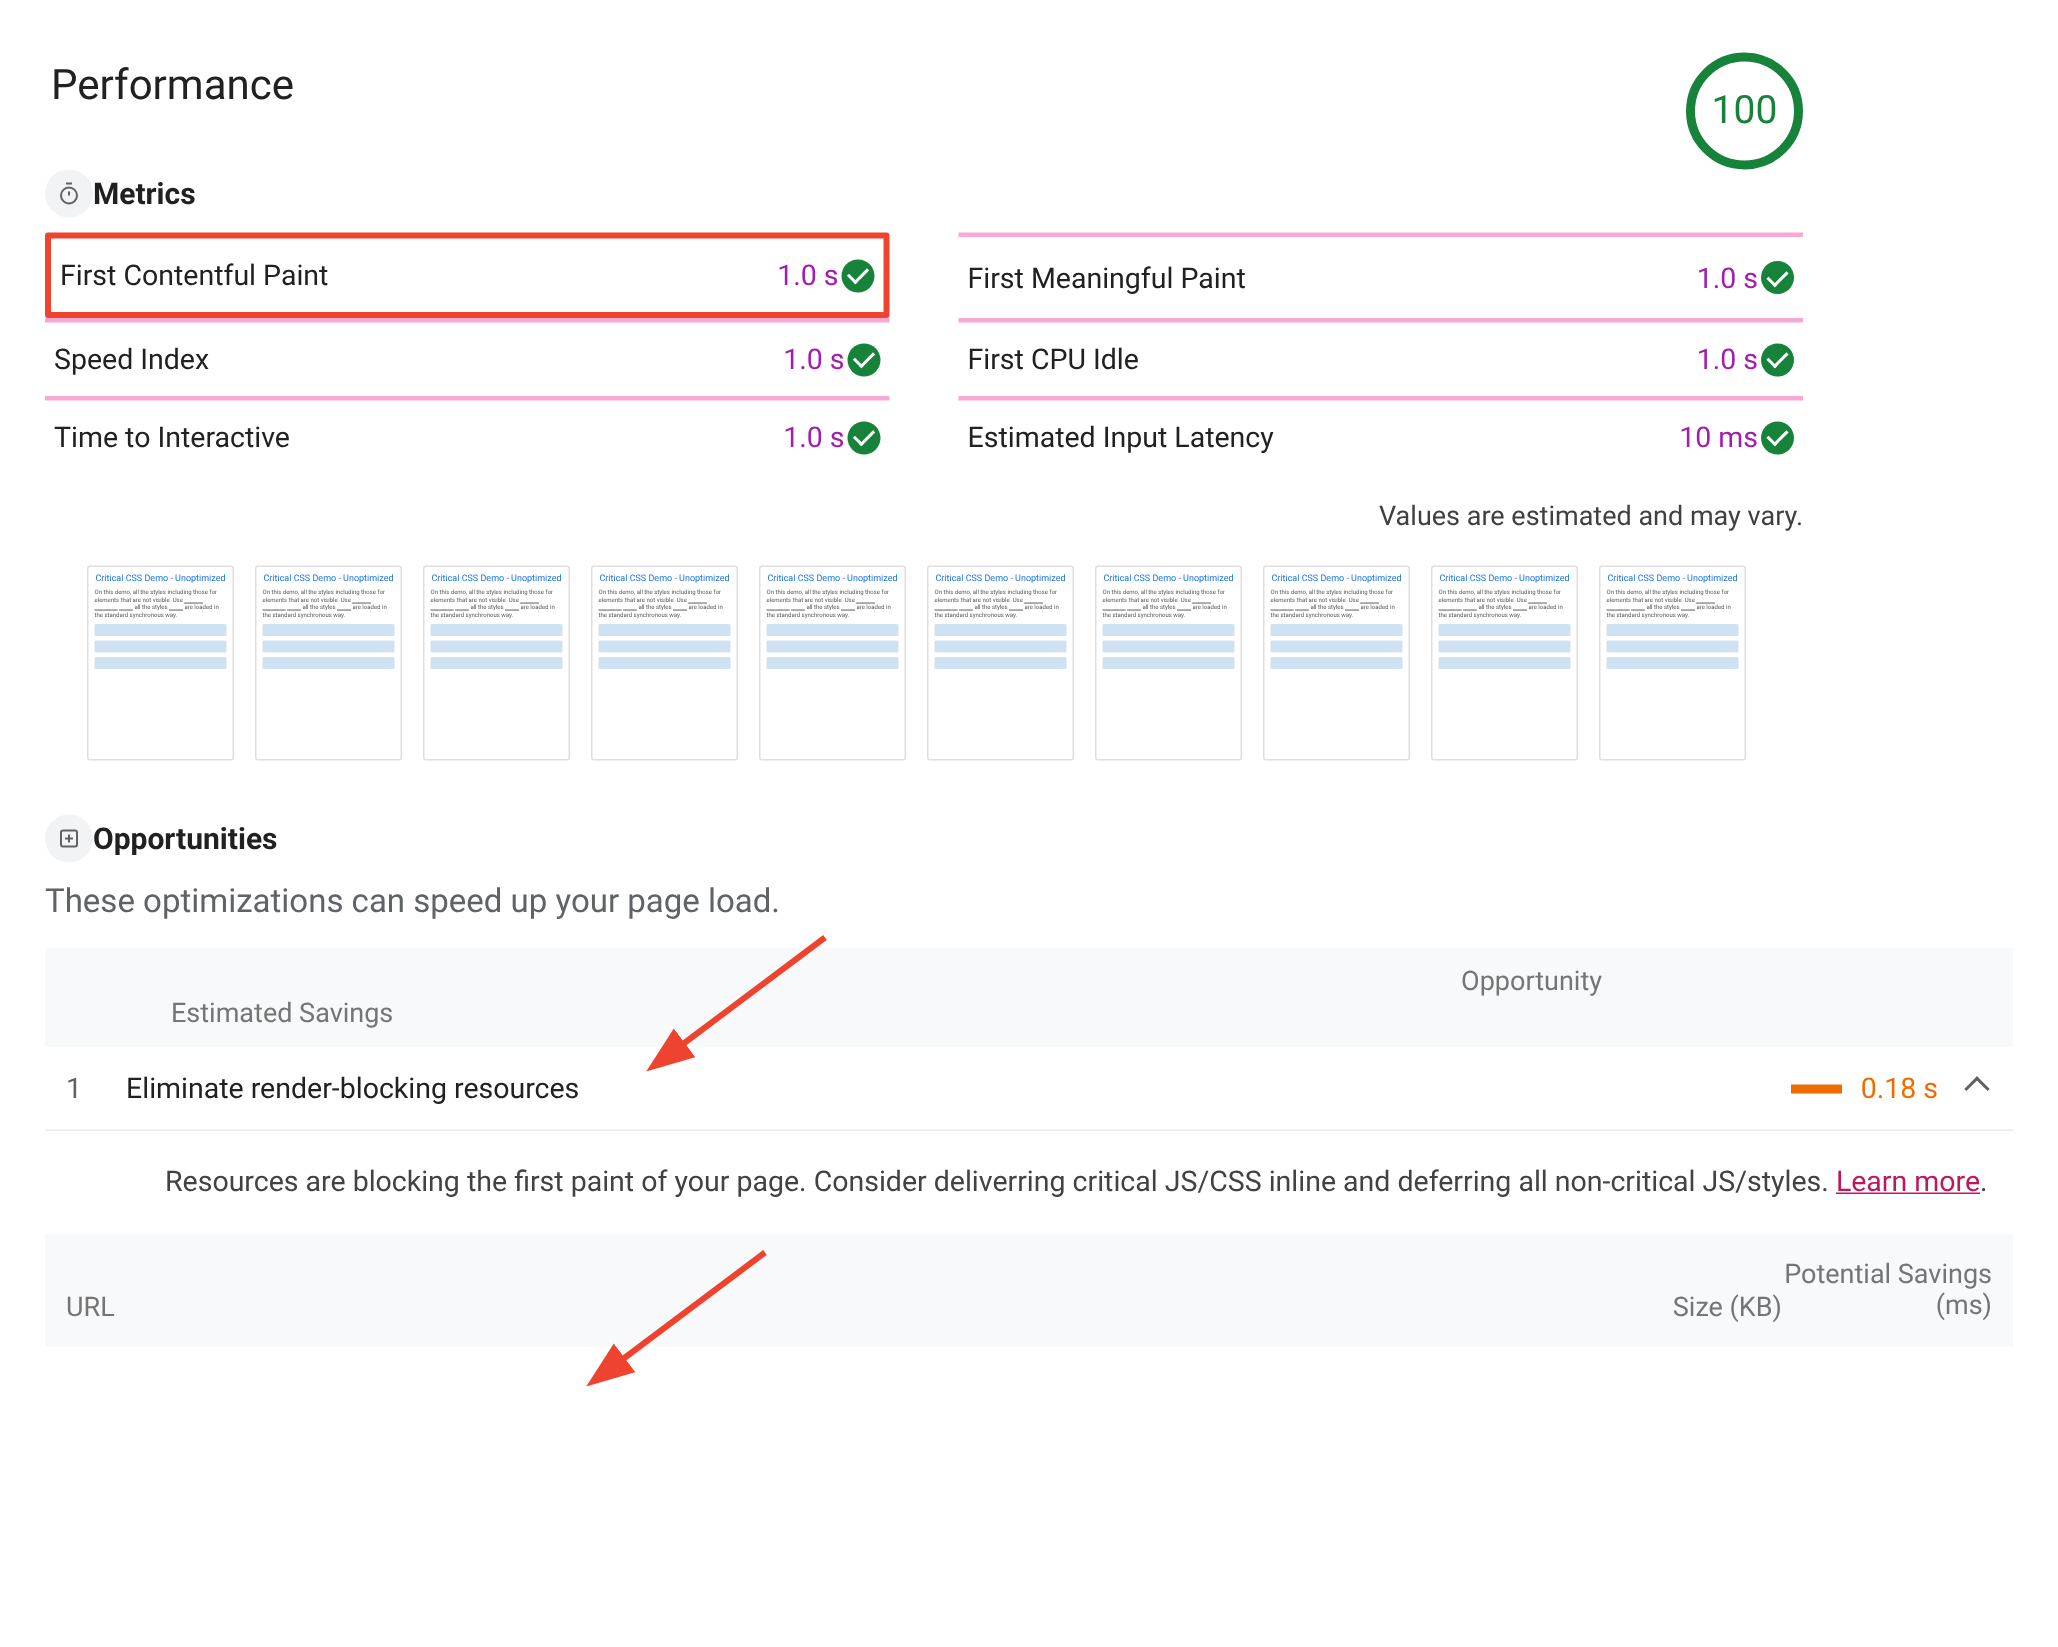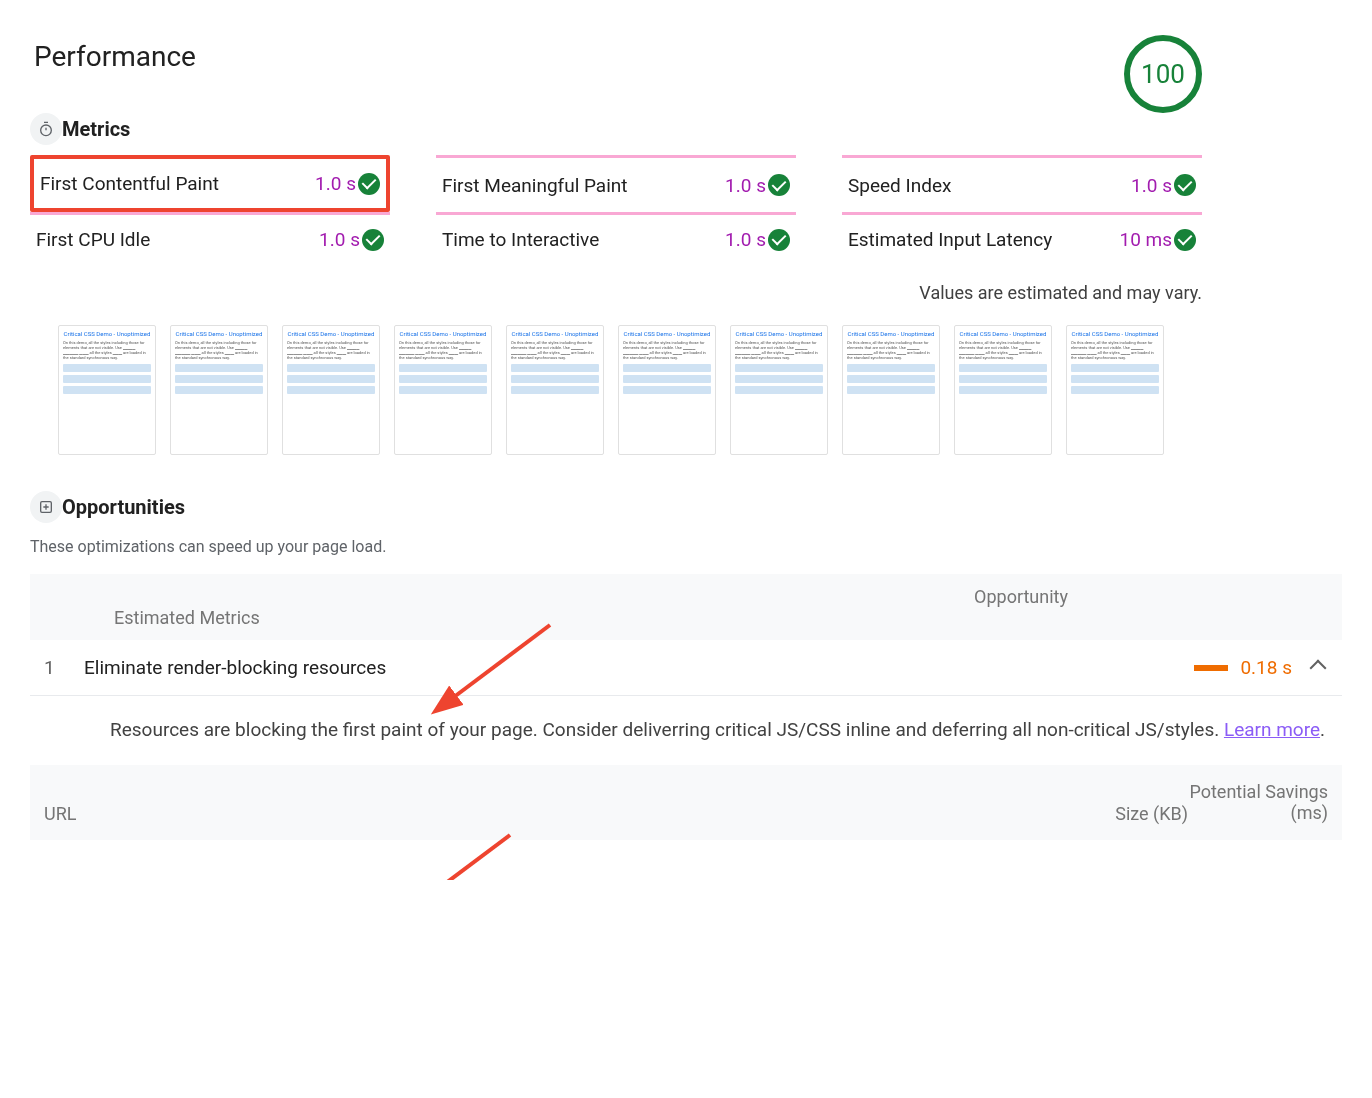--- a/index.html
+++ b/index.html
@@ -51,21 +51,21 @@
   justify-content: center;
   color: #5f6368;
   font-size: 16px;
 }
 .section-title {
   font-size: 20px;
   font-weight: 700;
 }
 .metrics-grid {
   display: grid;
-  grid-template-columns: 1fr 1fr 1fr;
+  grid-template-columns: 1fr 1fr;
   gap: 0 46px;
   margin-top: 4px;
 }
 .metric-row {
   display: flex;
   justify-content: space-between;
   align-items: center;
   padding: 13px 6px;
   border-top: 3px solid #f9a8d4;
   font-size: 19px;
@@ -119,21 +119,21 @@
   padding: 4px;
   overflow: hidden;
   font-size: 5px;
   background: #fff;
 }
 .thumb-title { color: #1a73e8; text-align: center; font-size: 6px; line-height: 7px; margin-bottom: 3px; }
 .thumb-text { color: #555; font-size: 4px; line-height: 5px; margin-bottom: 4px; }
 .thumb-bar { background: #cfe2f3; height: 8px; margin-bottom: 3px; border-radius: 1px; }
 .opportunities-desc {
   color: #5f6368;
-  font-size: 16px;
+  font-size: 22px;
   margin: 14px 0 18px 0;
 }
 .opp-table-head {
   display: flex;
   background: #f8f9fa;
   padding: 12px 14px;
   color: #757575;
   font-size: 18px;
   flex-direction: column;
 }
@@ -165,21 +165,21 @@
   transform: rotate(-135deg);
   margin-left: 8px;
   margin-right: 4px;
 }
 .opp-detail {
   padding: 20px 14px 20px 80px;
   font-size: 19px;
   color: #424242;
   line-height: 1.5;
 }
-.opp-detail a { color: #8b5cf6; text-decoration: underline; }
+.opp-detail a { color: #be185d; text-decoration: underline; }
 .url-table-head {
   display: flex;
   background: #f8f9fa;
   padding: 16px 14px;
   color: #757575;
   font-size: 18px;
   align-items: flex-end;
 }
 .url-col1 { flex: 1; }
 .url-col2 { width: 120px; text-align: right; }
@@ -347,21 +347,21 @@
         </svg>
     </div>
     <div class="section-title">Opportunities</div>
   </div>
 
   <div class="opportunities-desc">These optimizations can speed up your page load.</div>
 
   <div class="opp-table-head">
     <div class="opp-col1"></div>
     <div class="opp-col2">Opportunity</div>
-    <div class="opp-col3">Estimated Metrics</div>
+    <div class="opp-col3">Estimated Savings</div>
   </div>
 
   <div class="opp-row">
     <div class="opp-num">1</div>
     <div class="opp-name">Eliminate render-blocking resources</div>
     <div class="opp-bar-cell">
       <div class="opp-bar"></div>
       <div class="opp-savings">0.18 s</div>
       <div class="caret"></div>
     </div>

